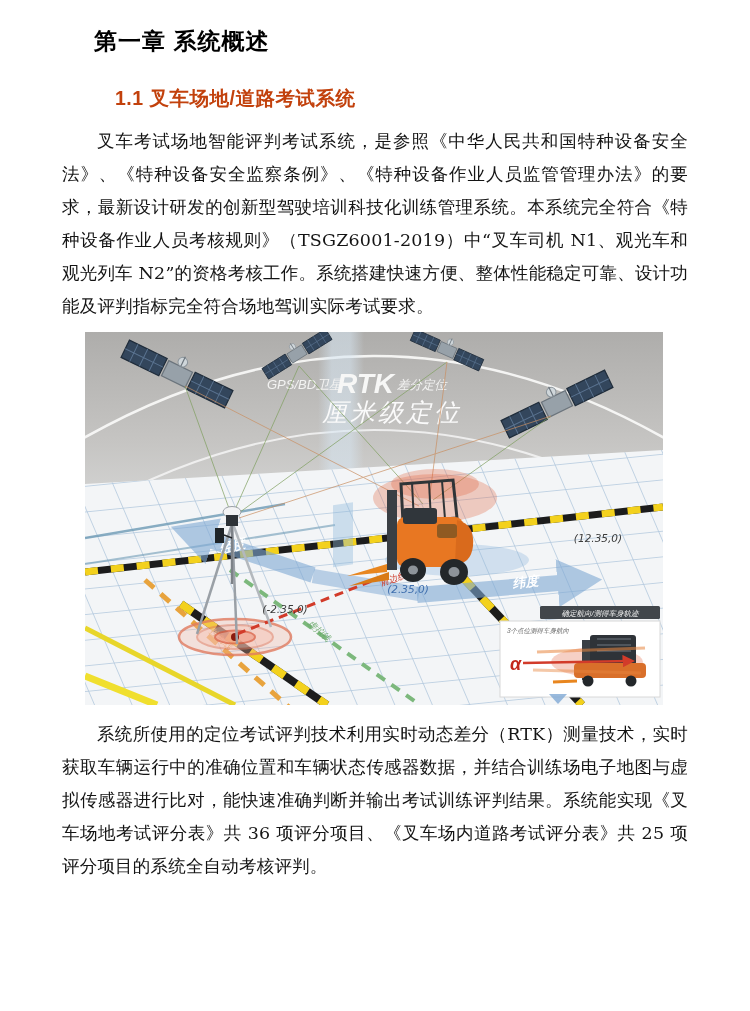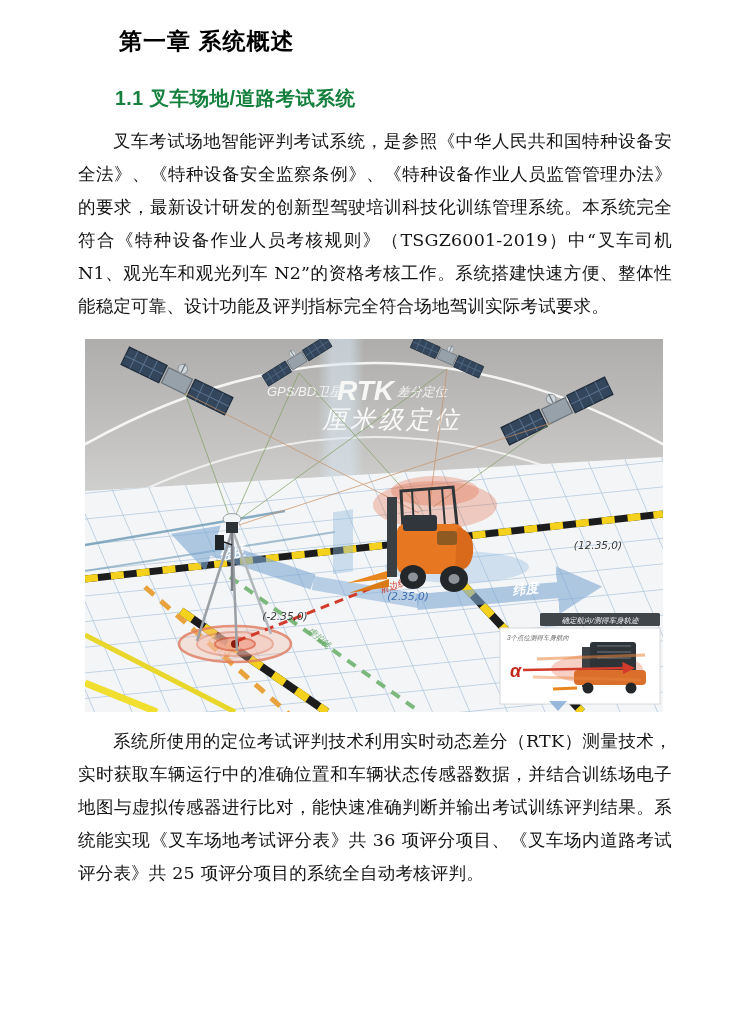--- a/index.html
+++ b/index.html
@@ -1,26 +1,26 @@
 <!DOCTYPE html>
 <html lang="zh"><head>
 <meta charset="utf-8">
 <style>
   html,body{margin:0;padding:0;background:#ffffff;}
   body{width:750px;height:1011px;overflow:hidden;color:#141414;
        font-family:"DejaVu Serif","Liberation Serif",serif;}
   .page{padding:0 62px 0 62px;}
   .chapter-title{font-family:"Liberation Sans","DejaVu Sans",sans-serif;
        font-weight:bold;font-size:23px;line-height:1.2;color:#000;
-       margin:28px 0 0 57px;letter-spacing:1px;}
+       margin:28px 0 0 32px;letter-spacing:1px;}
   .section-title{font-family:"Liberation Sans","DejaVu Sans",sans-serif;
-       font-weight:bold;font-size:19.5px;line-height:1.2;color:#15803d;
+       font-weight:bold;font-size:19.5px;line-height:1.2;color:#c2410c;
        margin:31px 0 0 53px;letter-spacing:.5px;}
   p.body-par{font-size:17.5px;line-height:33px;text-align:justify;
-       text-indent:2em;margin:16px;letter-spacing:.2px;}
+       text-indent:2em;margin:0;letter-spacing:.2px;}
   p.body-par.first{margin-top:15px;}
   figure.rtk-figure{margin:9px 0 0 23px;padding:0;width:578px;height:373px;font-style:italic;}
   figure.rtk-figure svg{display:block;font-family:"Liberation Sans","DejaVu Sans",sans-serif;}
   p.body-par.after-fig{margin-top:13px;}
 </style>
 </head>
 <body>
 
 <div class="page">
 

